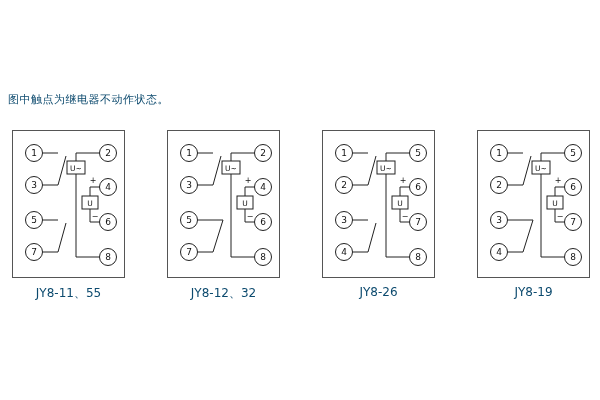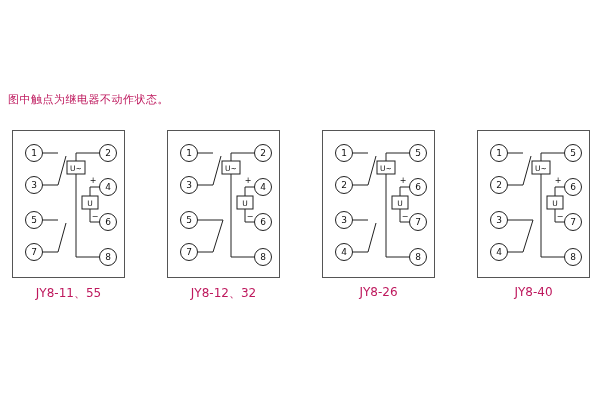--- a/index.html
+++ b/index.html
@@ -1,18 +1,18 @@
 <!DOCTYPE html>
 <html><head>
 <meta charset="utf-8">
 <style>
   html,body { margin:0; padding:0; background:#fff; }
   .screen {
     position:relative; width:600px; height:400px; background:#ffffff;
-    font-family:"DejaVu Sans","Liberation Sans",sans-serif; overflow:hidden; color:#be185d;
+    font-family:"DejaVu Sans","Liberation Sans",sans-serif; overflow:hidden; color:#0c4a6e;
   }
   .note { position:absolute; left:8px; top:92px; font-size:11px; letter-spacing:0.5px; }
   .panels { position:absolute; top:130px; left:0; width:600px; height:180px; }
   .panel { position:absolute; top:0; width:113px; text-align:center; }
   .p0 { left:12px; } .p1 { left:167px; } .p2 { left:322px; } .p3 { left:477px; }
   .caption { margin-top:7px; font-size:12px; white-space:nowrap; }
   svg { display:block; }
   .box  { fill:none; stroke:#555; stroke-width:1; }
   .w    { fill:none; stroke:#222; stroke-width:1; }
   .comp { fill:#fff; stroke:#222; stroke-width:1; }
@@ -257,17 +257,17 @@
           </g>
         <g>
             <circle class="term" cx="96" cy="92" r="8.5"></circle>
             <text class="num" x="96" y="95">7</text>
           </g>
         <g>
             <circle class="term" cx="96" cy="127" r="8.5"></circle>
             <text class="num" x="96" y="130">8</text>
           </g>
       </svg>
-      <div class="caption">JY8-40</div>
+      <div class="caption">JY8-19</div>
     </div>
 
   </div>
 </div>
 
 </body></html>

